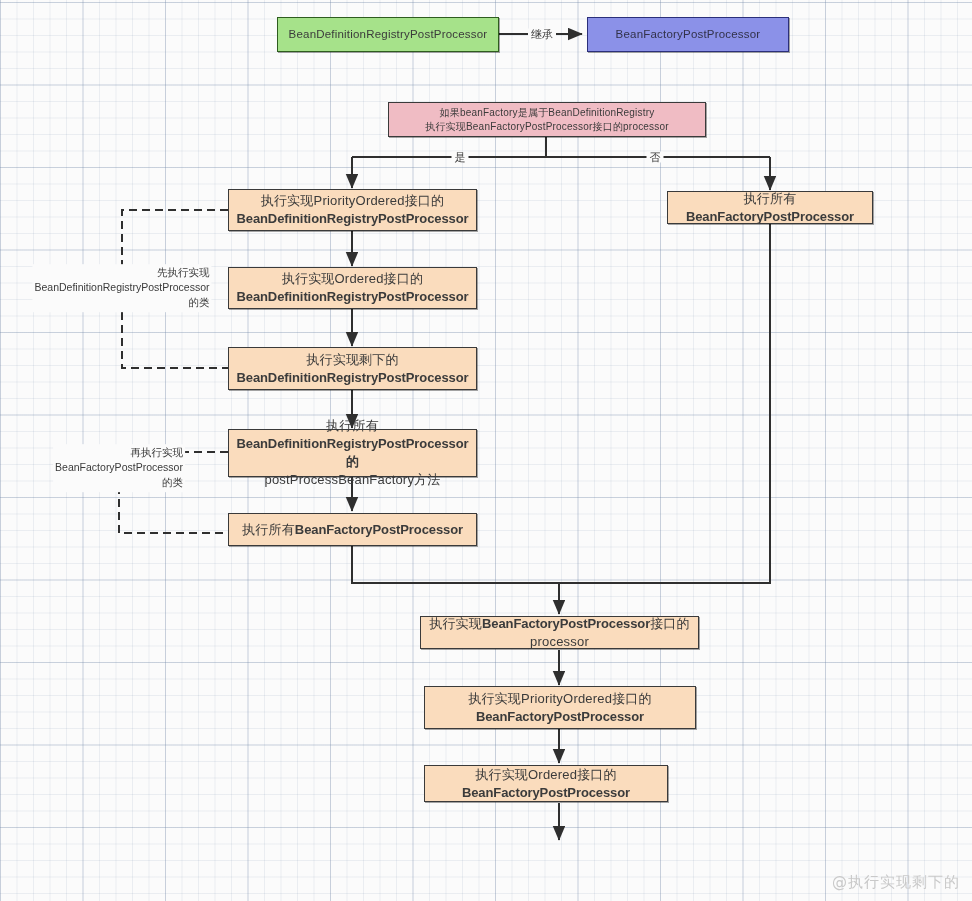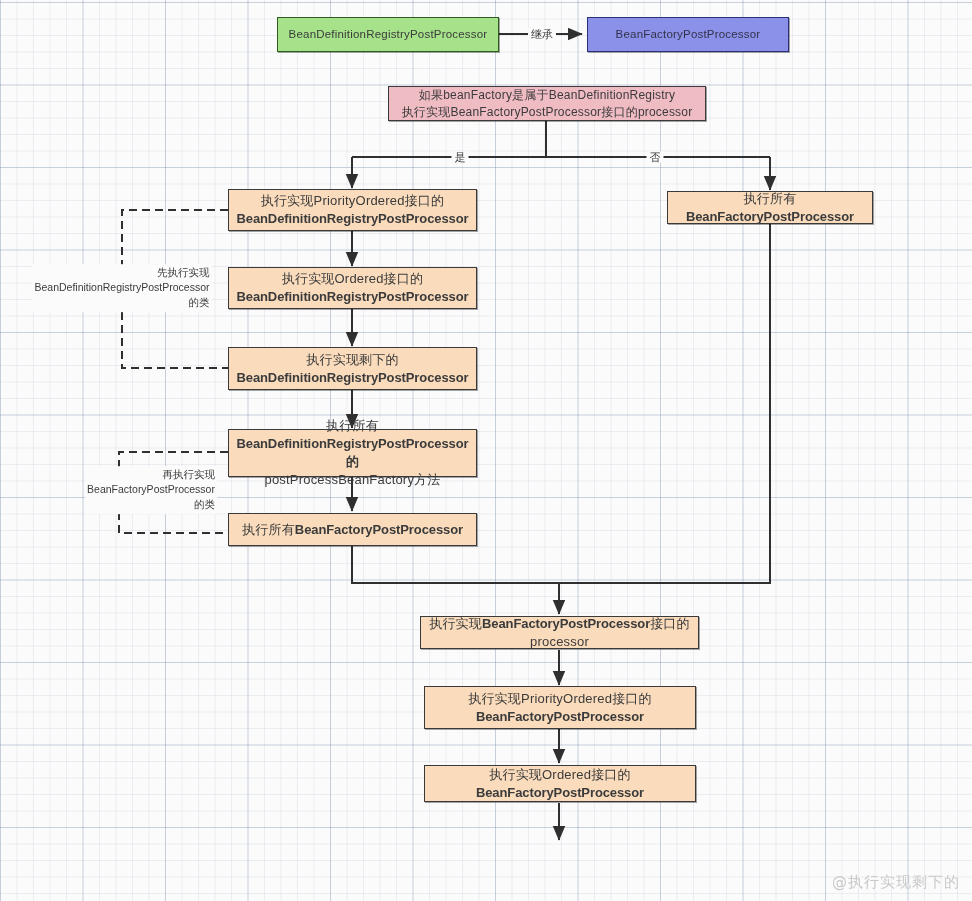--- a/index.html
+++ b/index.html
@@ -38,21 +38,21 @@
     justify-content: center;
     text-align: center;
     border: 1.6px solid #3a3a3a;
     box-shadow: 1px 1px 0 rgba(0,0,0,0.35);
     line-height: 1.38;
     letter-spacing: 0.2px;
   }
   .node .txt { display: block; padding: 0 6px; }
   .n-green { background: #a6e28a; border-color: #2e5c1e; color: #3b3b3b; font-size: 11.5px; }
   .n-blue  { background: #8b91e8; border-color: #2b2f7a; color: #32324a; font-size: 11.5px; }
-  .n-pink  { background: #f0bcc4; border-color: #3a3a3a; color: #3b3b3b; font-size: 12px; }
+  .n-pink  { background: #f0bcc4; border-color: #3a3a3a; color: #3b3b3b; font-size: 10px; margin-top: 16px; }
   .n-tan   { background: #fadcbd; border-color: #3a3a3a; color: #3b3b3b; font-size: 13px; }
   .b { font-weight: bold; letter-spacing: -0.1px; }
   .edge-label {
     position: absolute;
     font-size: 11px;
     color: #3b3b3b;
     background: #fbfbfb;
     padding: 0 3px;
     line-height: 1;
     transform: translate(-50%, -50%);
@@ -175,37 +175,37 @@
   <div class="node n-tan" style="left:228px; top:513px; width:249px; height:33px;">
     <span class="txt"><span>执行所有</span><span class="b">BeanFactoryPostProcessor</span></span>
   </div>
 
   <div class="annot" style="left:122px; top:288px;">
     <span>先执行实现</span><br>
     <span>BeanDefinitionRegistryPostProcessor</span><br>
     <span>的类</span>
   </div>
 
-  <div class="annot" style="left:119px; top:490px;margin-left:32px;">
+  <div class="annot" style="left:119px; top:468px;">
     <span>再执行实现</span><br>
     <span>BeanFactoryPostProcessor</span><br>
     <span>的类</span>
   </div>
 
   <div class="node n-tan" style="left:420px; top:616px; width:279px; height:33px;">
     <span class="txt"><span>执行实现</span><span class="b">BeanFactoryPostProcessor</span><span>接口的processor</span></span>
   </div>
 
   <div class="node n-tan" style="left:424px; top:686px; width:272px; height:43px;">
     <span class="txt">
       <span>执行实现PriorityOrdered接口的</span><br>
       <span class="b">BeanFactoryPostProcessor</span>
     </span>
   </div>
 
-  <div class="node n-tan" style="left:424px; top:765px; width:272px; height:37px;">
+  <div class="node n-tan" style="left:424px; top:765px; width:244px; height:37px;">
     <span class="txt"><span>执行实现Ordered接口的</span><span class="b">BeanFactoryPostProcessor</span></span>
   </div>
 
 
   <div class="watermark">@执行实现剩下的</div>
 
 </div>
 
 </body></html>

